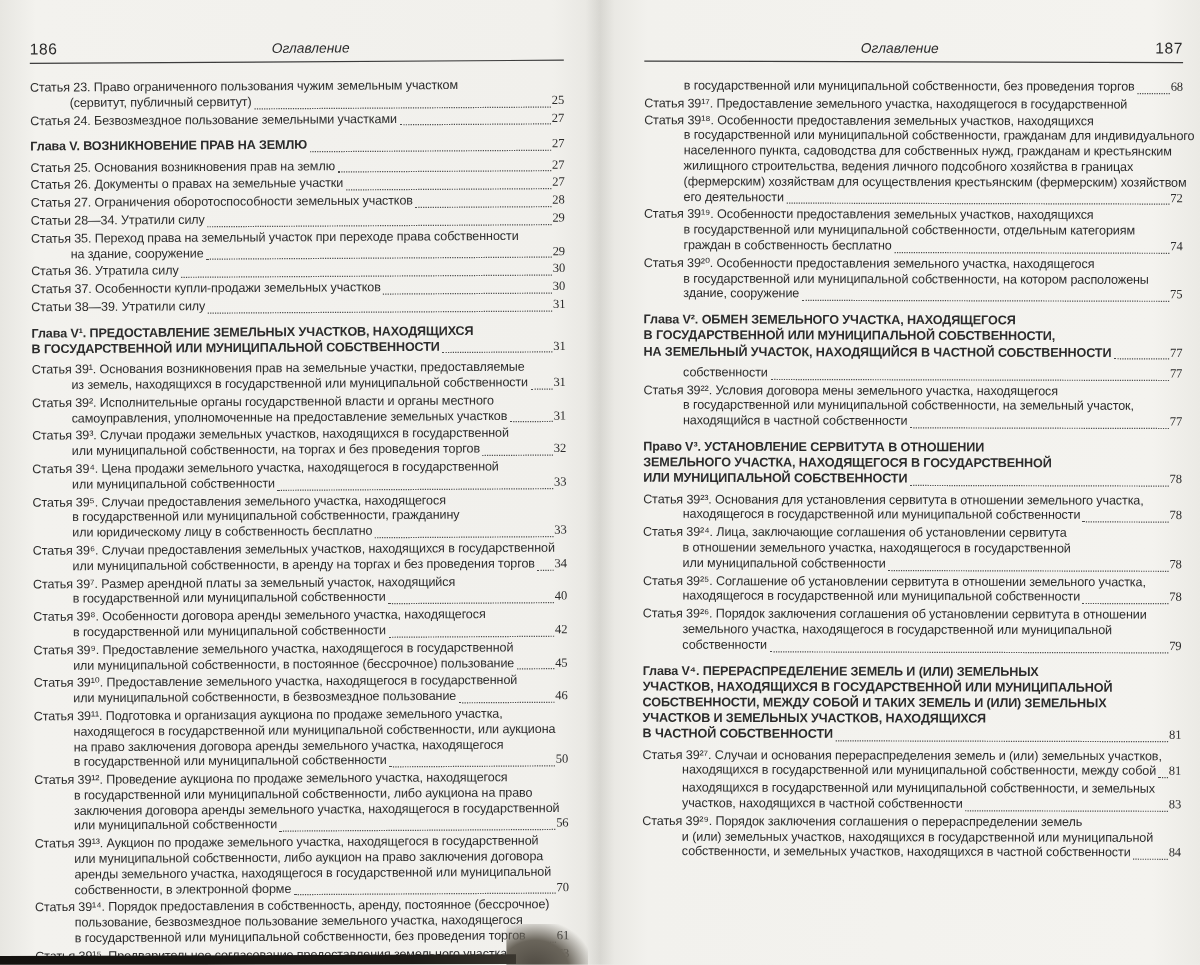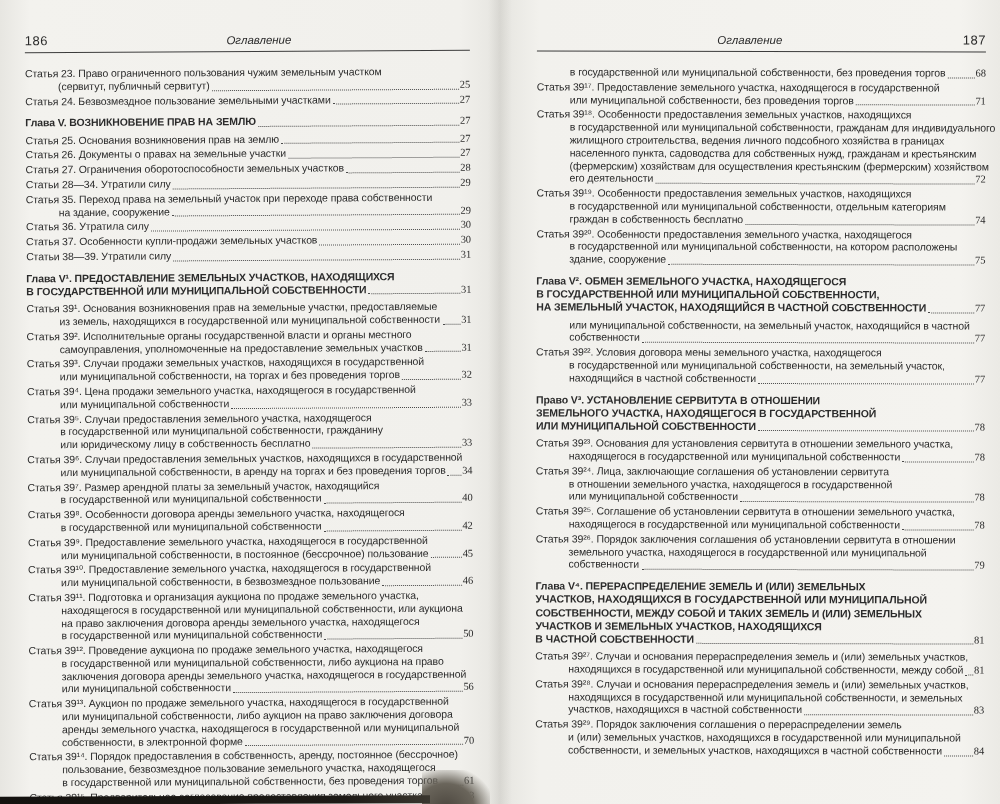--- a/index.html
+++ b/index.html
@@ -342,40 +342,35 @@
           <div class="line cont">
             <span class="txt">в государственной или муниципальной собственности, без проведения торгов</span>
             <span class="dots"></span>
             <span class="pg">68</span>
           </div>
         </div>
         <div class="entry article">
           <div class="line">
             <span class="txt">Статья 39¹⁷. Предоставление земельного участка, находящегося в государственной</span>
           </div>
-          <div class="line cont">
-            <span class="txt">или муниципальной собственности, без проведения торгов</span>
-            <span class="dots"></span>
-            <span class="pg">71</span>
-          </div>
         </div>
         <div class="entry article">
           <div class="line">
             <span class="txt">Статья 39¹⁸. Особенности предоставления земельных участков, находящихся</span>
           </div>
           <div class="line cont">
             <span class="txt">в государственной или муниципальной собственности, гражданам для индивидуального</span>
           </div>
           <div class="line cont">
+            <span class="txt">населенного пункта, садоводства для собственных нужд, гражданам и крестьянским</span>
+          </div>
+          <div class="line cont">
             <span class="txt">жилищного строительства, ведения личного подсобного хозяйства в границах</span>
           </div>
           <div class="line cont">
-            <span class="txt">населенного пункта, садоводства для собственных нужд, гражданам и крестьянским</span>
-          </div>
-          <div class="line cont">
             <span class="txt">(фермерским) хозяйствам для осуществления крестьянским (фермерским) хозяйством</span>
           </div>
           <div class="line cont">
             <span class="txt">его деятельности</span>
             <span class="dots"></span>
             <span class="pg">72</span>
           </div>
         </div>
         <div class="entry article">
           <div class="line">
@@ -411,23 +406,20 @@
             <span class="txt">В ГОСУДАРСТВЕННОЙ ИЛИ МУНИЦИПАЛЬНОЙ СОБСТВЕННОСТИ,</span>
           </div>
           <div class="line">
             <span class="txt">НА ЗЕМЕЛЬНЫЙ УЧАСТОК, НАХОДЯЩИЙСЯ В ЧАСТНОЙ СОБСТВЕННОСТИ</span>
             <span class="dots"></span>
             <span class="pg">77</span>
           </div>
         </div>
         <div class="entry article">
           <div class="line cont">
-            <span class="txt">или муниципальной собственности, на земельный участок, находящийся в частной</span>
-          </div>
-          <div class="line cont">
             <span class="txt">собственности</span>
             <span class="dots"></span>
             <span class="pg">77</span>
           </div>
         </div>
         <div class="entry article">
           <div class="line">
             <span class="txt">Статья 39²². Условия договора мены земельного участка, находящегося</span>
           </div>
           <div class="line cont">
@@ -521,23 +513,20 @@
           <div class="line">
             <span class="txt">Статья 39²⁷. Случаи и основания перераспределения земель и (или) земельных участков,</span>
           </div>
           <div class="line cont">
             <span class="txt">находящихся в государственной или муниципальной собственности, между собой</span>
             <span class="dots"></span>
             <span class="pg">81</span>
           </div>
         </div>
         <div class="entry article">
-          <div class="line">
-            <span class="txt">Статья 39²⁸. Случаи и основания перераспределения земель и (или) земельных участков,</span>
-          </div>
           <div class="line cont">
             <span class="txt">находящихся в государственной или муниципальной собственности, и земельных</span>
           </div>
           <div class="line cont">
             <span class="txt">участков, находящихся в частной собственности</span>
             <span class="dots"></span>
             <span class="pg">83</span>
           </div>
         </div>
         <div class="entry article">

